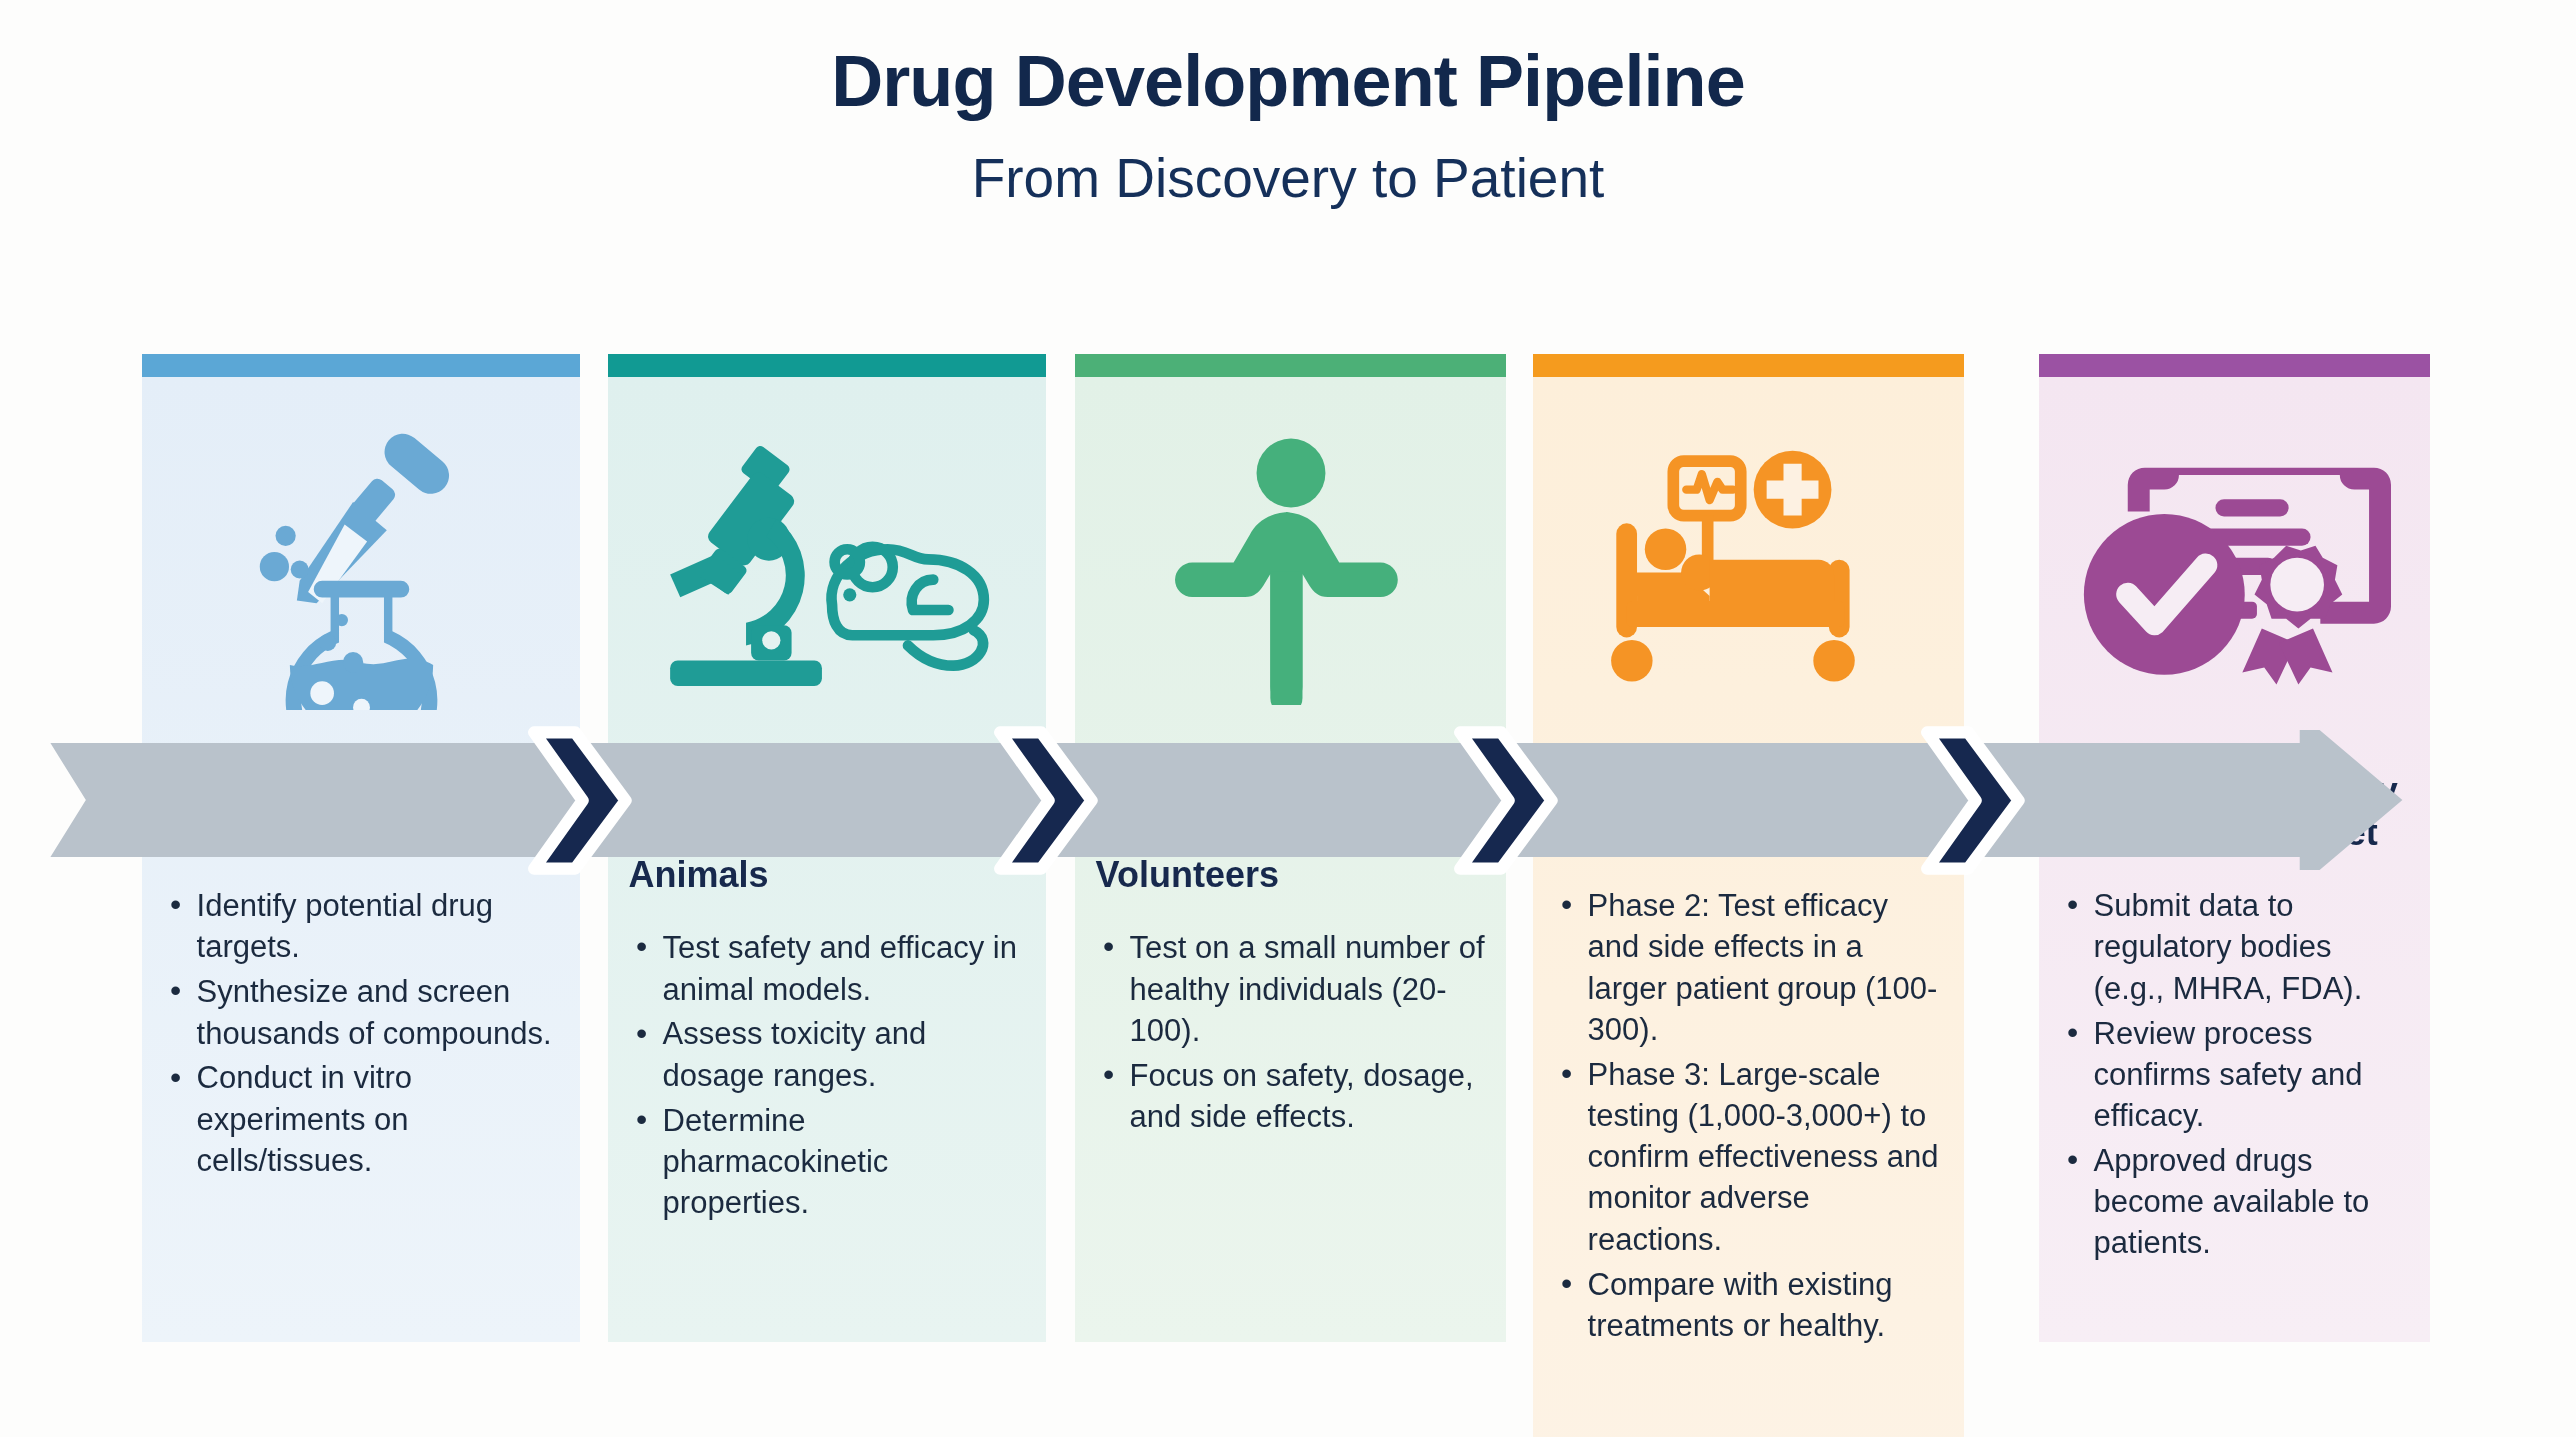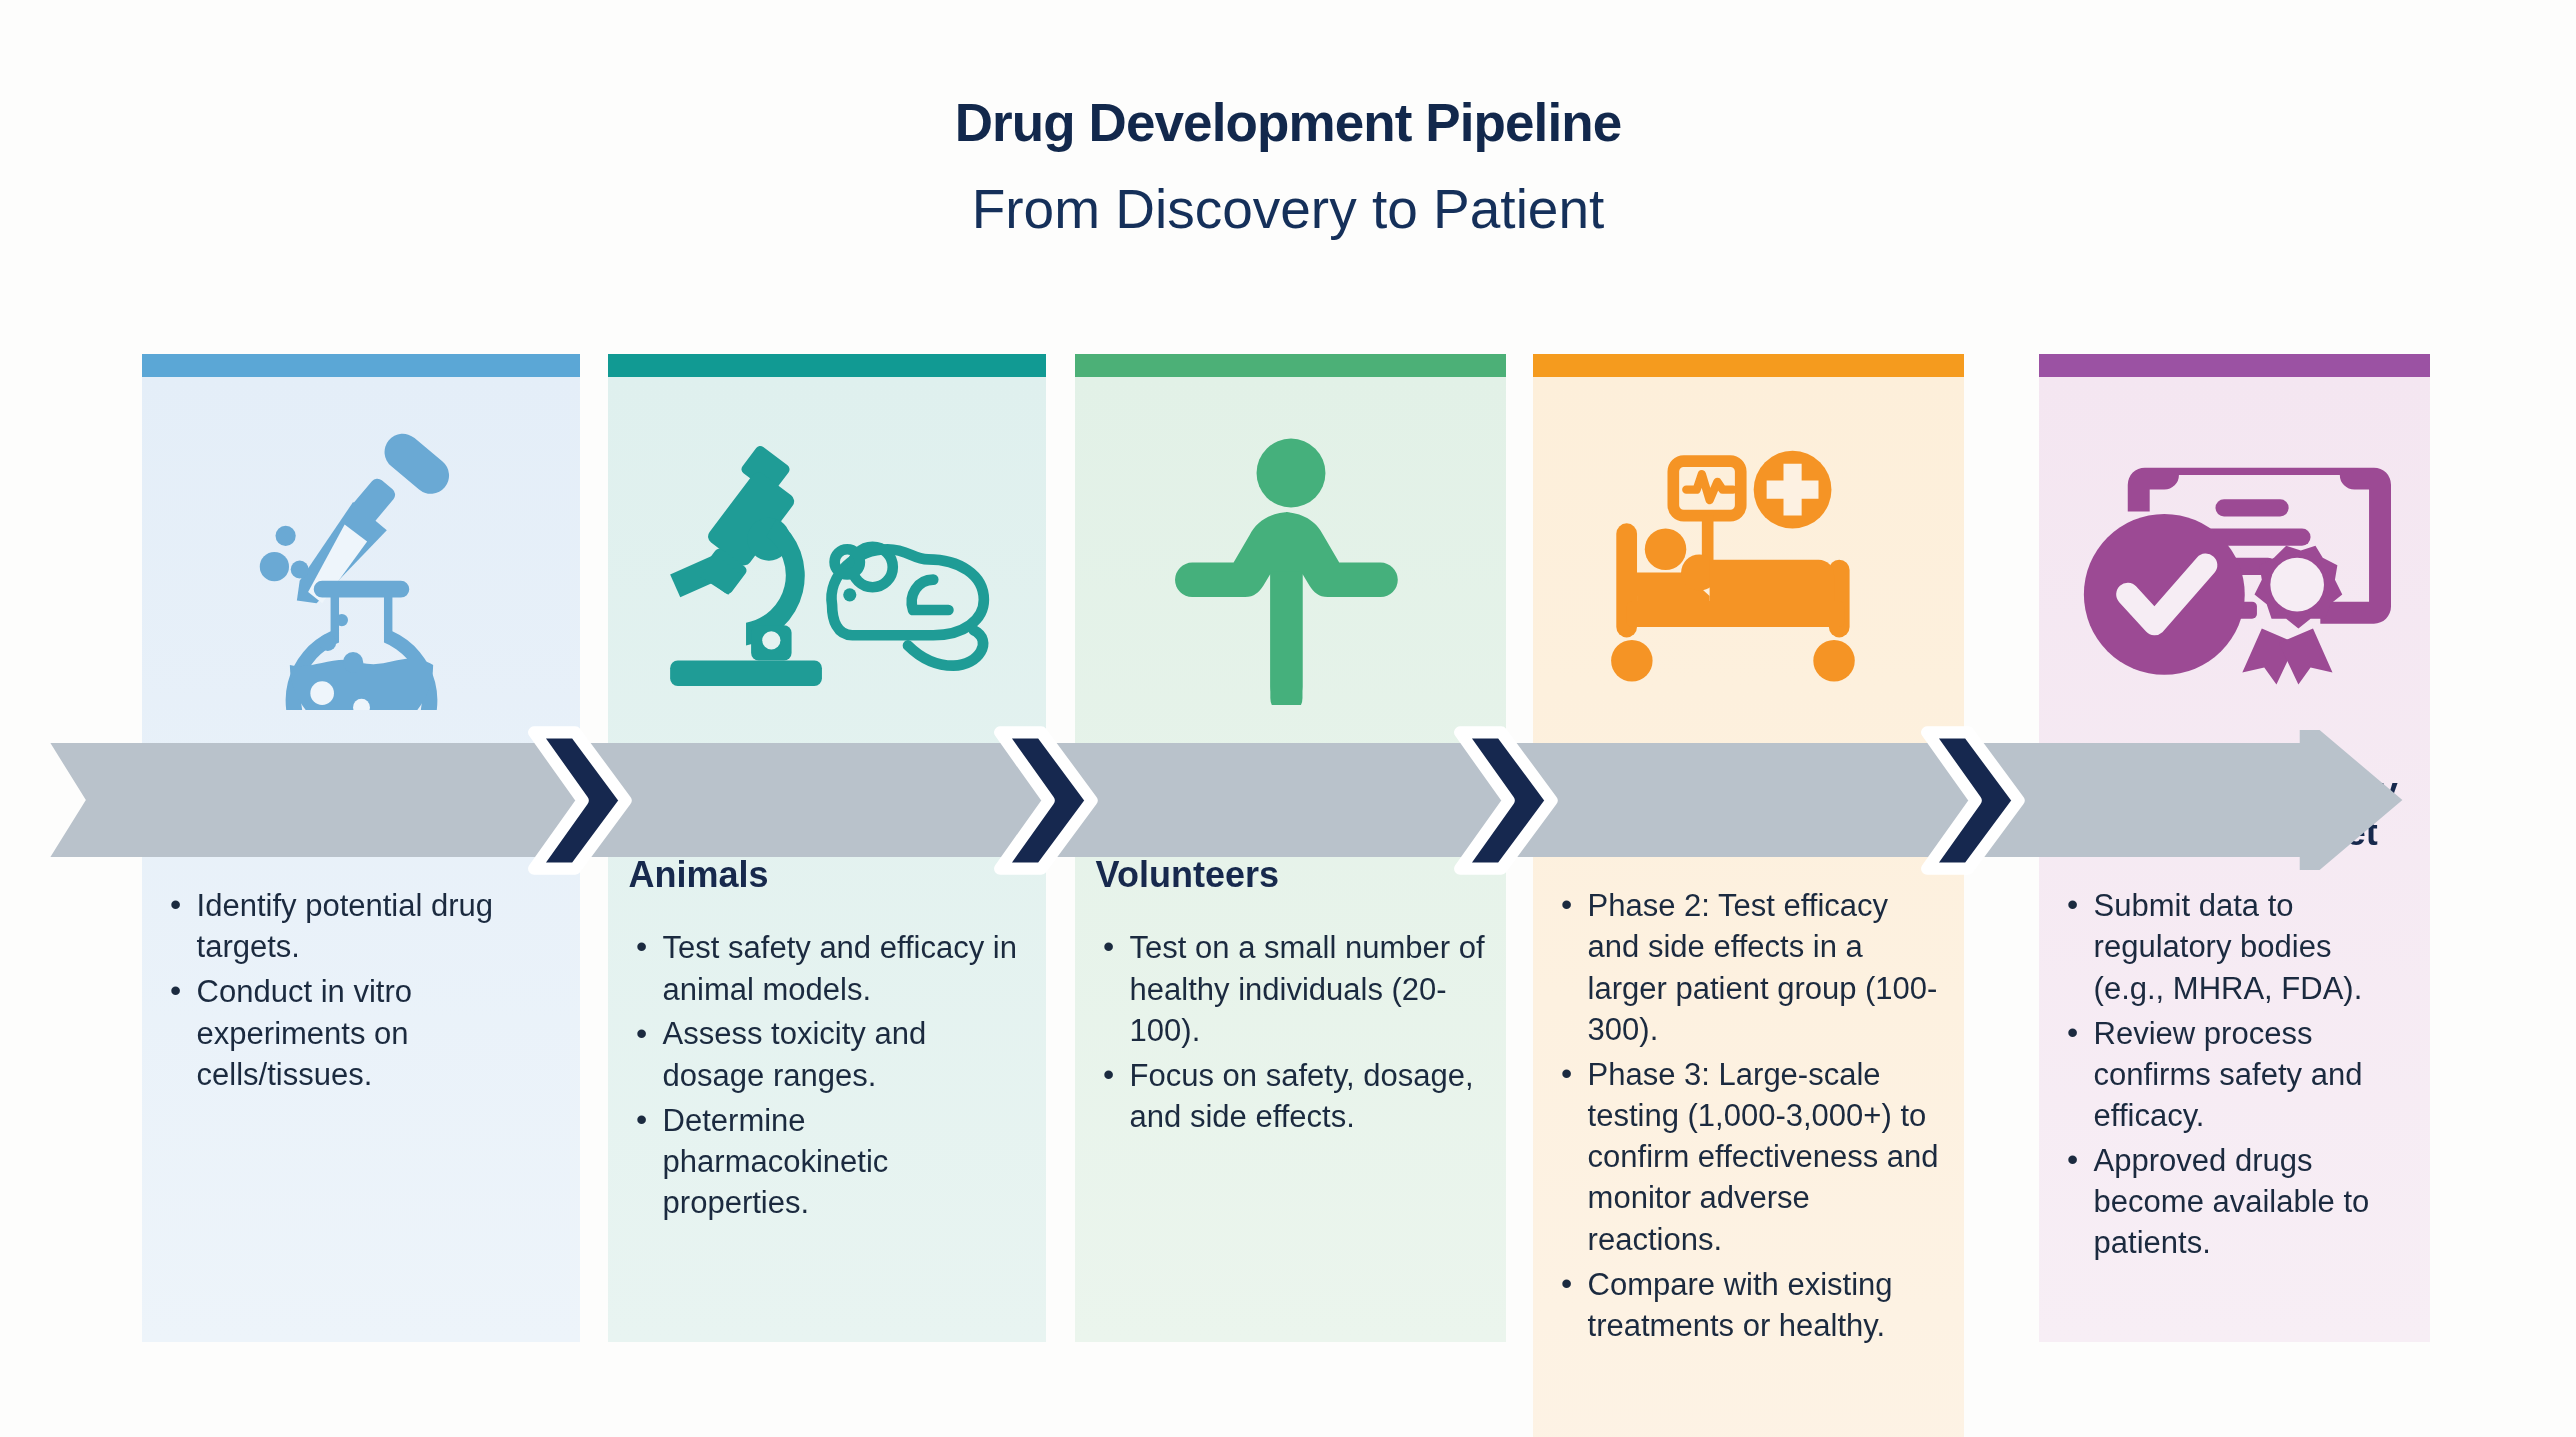--- a/index.html
+++ b/index.html
@@ -7,22 +7,22 @@
   body {
     background:#fdfdfc;
     font-family:"Liberation Sans", sans-serif;
     position:relative;
     overflow:hidden;
   }
 
   
   #header { position:absolute; top:0; left:0; width:2576px; text-align:center; }
   #page-title {
-    font-size:53px; font-weight:bold; color:#12284c;
-    letter-spacing:-0.9px; margin-top:95px; line-height:1.05;
+    font-size:72px; font-weight:bold; color:#12284c;
+    letter-spacing:-0.9px; margin-top:44px; line-height:1.05;
   }
   #page-subtitle {
     font-size:55px; color:#15305a; margin-top:26px; font-weight:400;
   }
 
   
   #panels { position:absolute; top:354px; left:0; width:2576px; height:1084px; }
   .panel {
     position:absolute; top:0;
     display:flex; flex-direction:column;
@@ -85,20 +85,21 @@
   <circle cx="43" cy="68" r="2.2"></circle>
               <circle cx="38" cy="76" r="3"></circle>
               <circle cx="47" cy="83" r="3.6"></circle>
  </g>
 </svg>
         </div>
         <div class="text-zone">
           <div class="stage-heading">Stage 1: Discovery &amp; Lab Testing</div>
           <ul class="bullets">
             <li>Identify potential drug targets.</li>
+            <li>Synthesize and screen thousands of compounds.</li>
             <li>Conduct in vitro experiments on cells/tissues.</li>
           </ul>
         </div>
       </div>
     </div>
     <div class="panel" style="left: 608px; width: 438px; height: 988px;">
       <div class="accent-bar" style="background: rgb(17, 154, 147);"></div>
       <div class="panel-body" style="background: linear-gradient(rgb(223, 240, 238) 0%, rgb(232, 244, 241) 100%);">
         <div class="icon-zone">
 <svg width="356" height="253" viewBox="0 0 140 100">

